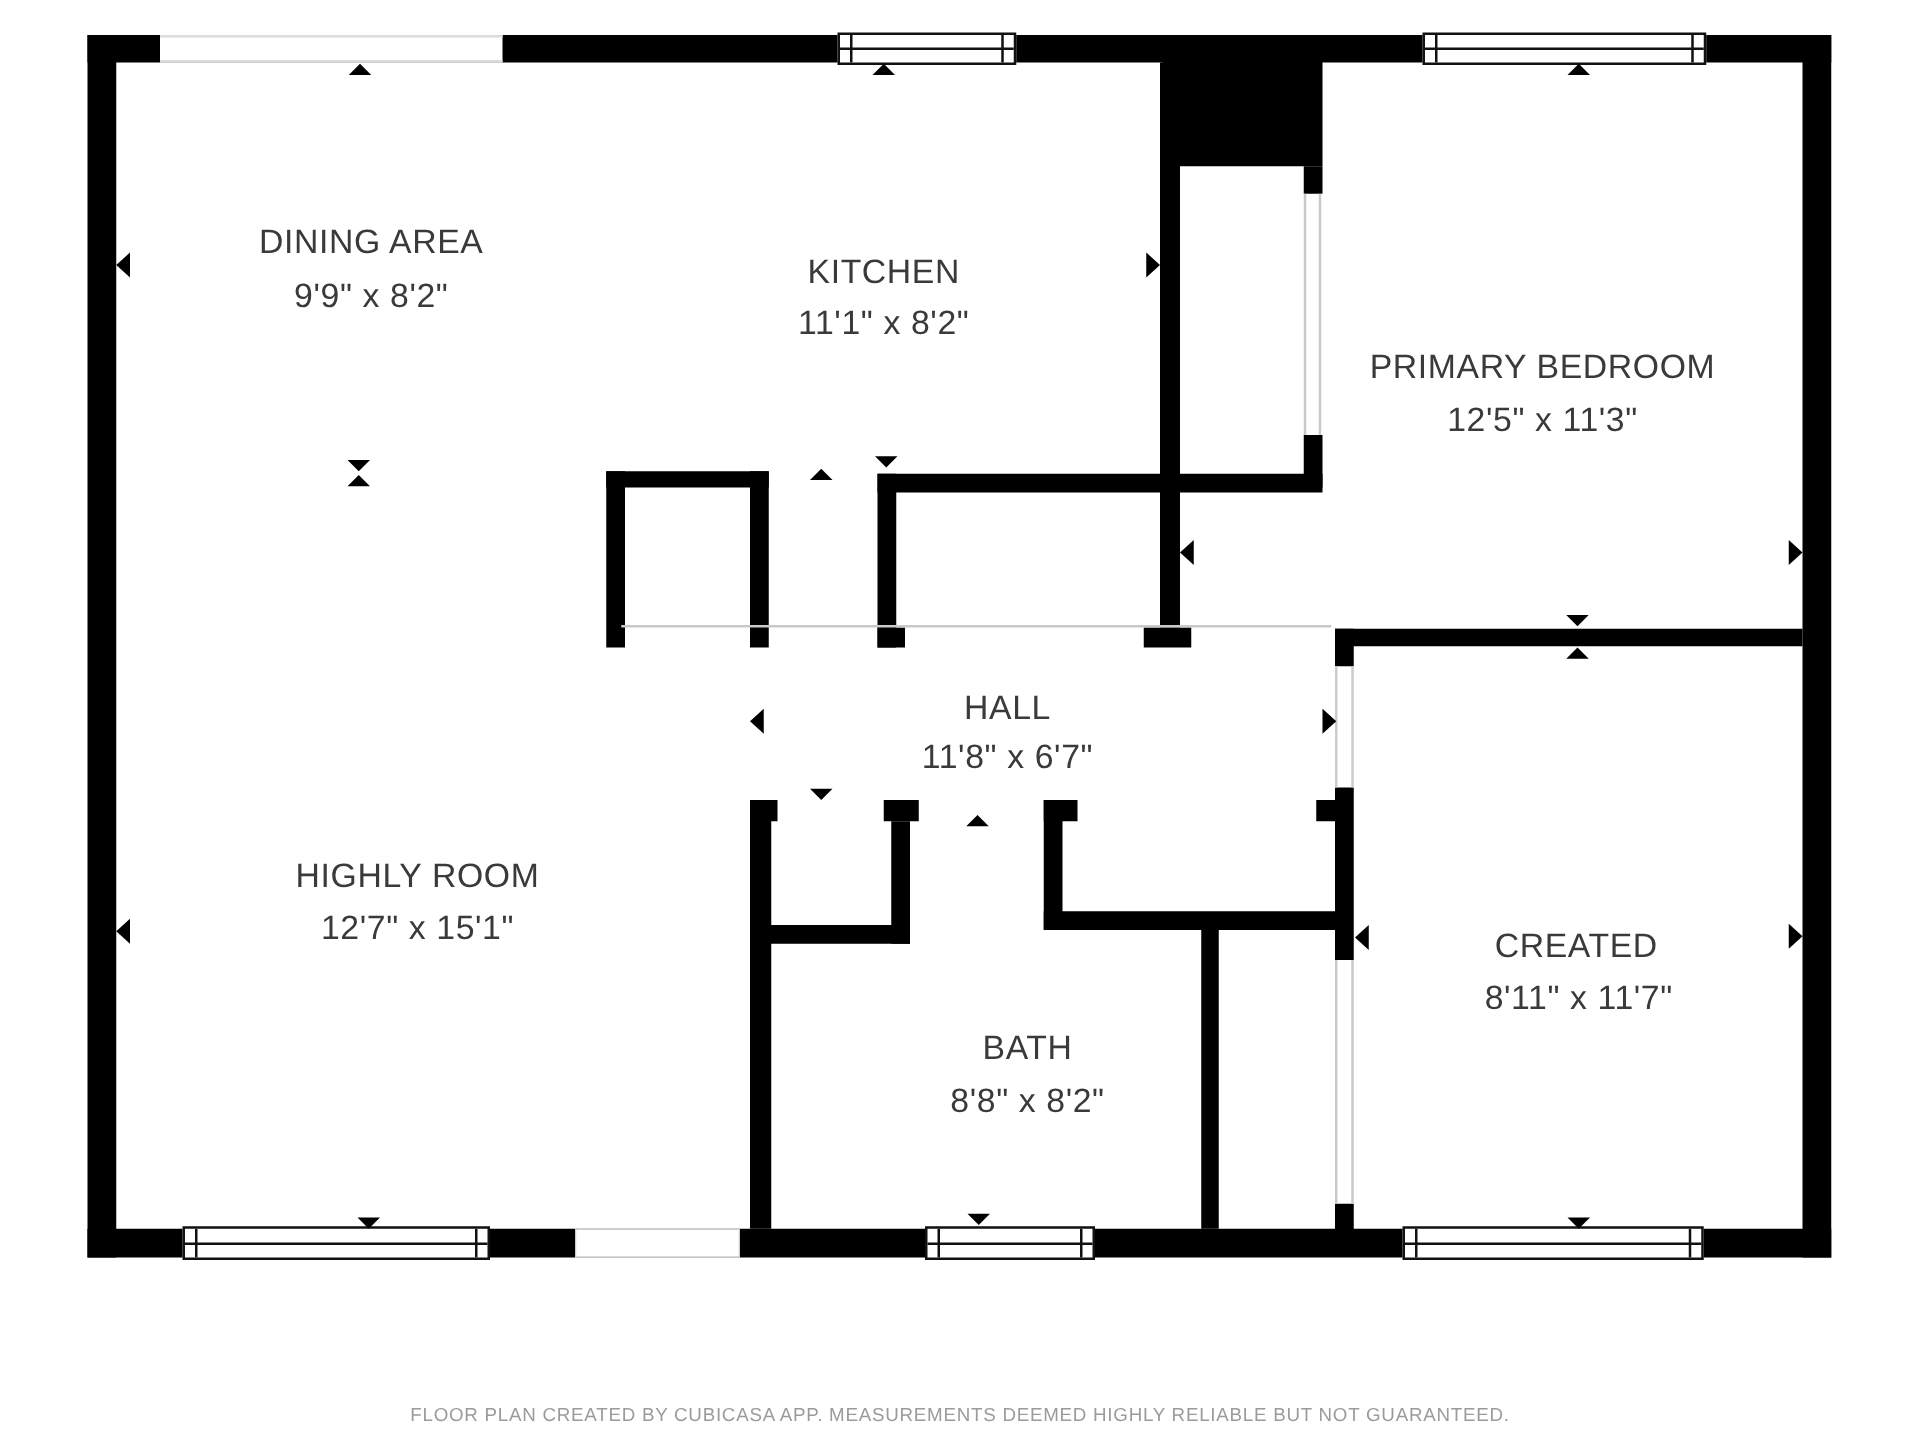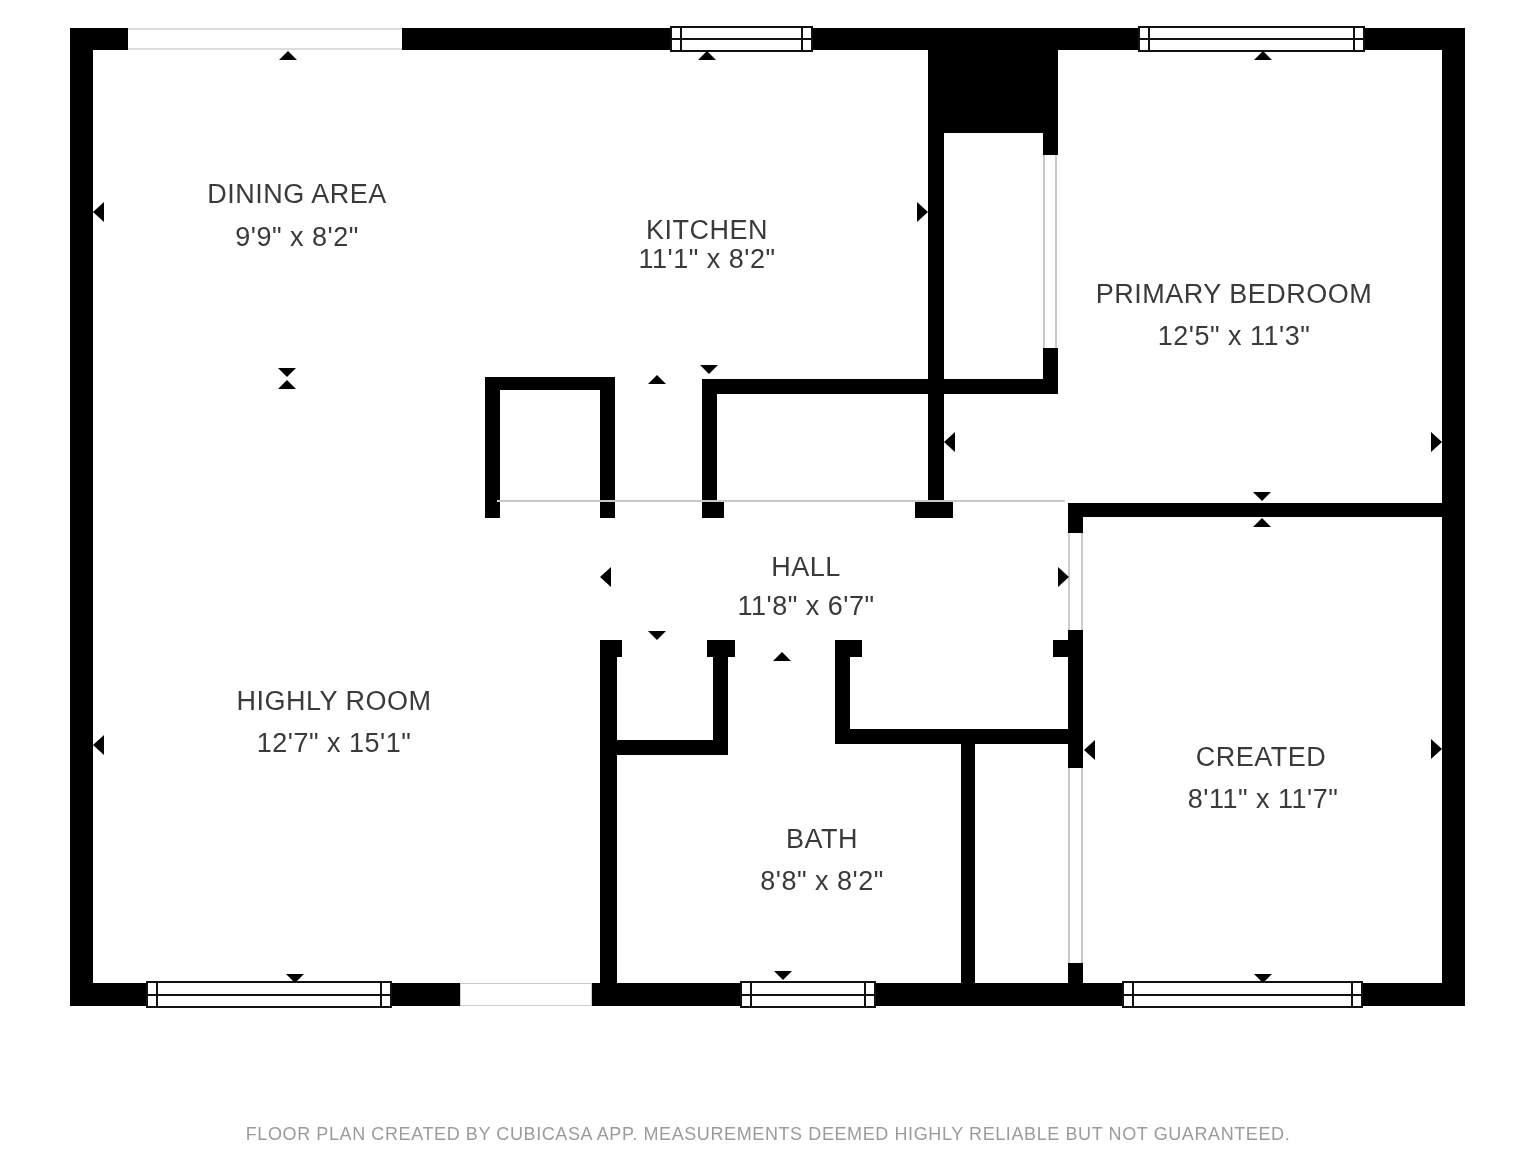--- a/index.html
+++ b/index.html
@@ -14,21 +14,21 @@
   .opening-light{position:absolute;background:#ffffff;border-top:2px solid #dcdcdc;border-bottom:2px solid #dcdcdc;box-sizing:border-box;}
   .opening-door{position:absolute;background:#ffffff;border:1px solid #cccccc;box-sizing:border-box;}
   .tri{position:absolute;width:0;height:0;}
   .tu{border-left:9px solid transparent;border-right:9px solid transparent;border-bottom:9px solid #000;}
   .td{border-left:9px solid transparent;border-right:9px solid transparent;border-top:9px solid #000;}
   .tl{border-top:10px solid transparent;border-bottom:10px solid transparent;border-right:11px solid #000;}
   .tr{border-top:10px solid transparent;border-bottom:10px solid transparent;border-left:11px solid #000;}
   .rlabel,.rdims{position:absolute;transform:translate(-50%,-50%);color:#3a3a3a;font-size:27px;
         letter-spacing:0.5px;white-space:nowrap;}
   #footer{position:absolute;left:0;right:0;top:1124px;text-align:center;color:#9b9b9b;
-        font-size:18px;letter-spacing:0.6px;}
+        font-size:15px;letter-spacing:0.6px;}
 </style>
 </head>
 <body>
 
 <div id="page">
 
   <div class="wall" style="left:70px;top:28px;width:23px;height:978px;"></div>
   <div class="wall" style="left:70px;top:28px;width:1395px;height:22px;"></div>
   <div class="wall" style="left:1442px;top:28px;width:23px;height:978px;"></div>
   <div class="wall" style="left:70px;top:983px;width:1395px;height:23px;"></div>
@@ -123,21 +123,21 @@
   <div class="tri tl" style="left:1084px;top:740px;"></div>
 
   <div class="tri tr" style="left:917px;top:202px;"></div>
   <div class="tri tr" style="left:1431px;top:432px;"></div>
   <div class="tri tr" style="left:1431px;top:739px;"></div>
   <div class="tri tr" style="left:1058px;top:567px;"></div>
 
   <div class="rlabel" style="left:297px;top:194px;">DINING AREA</div>
   <div class="rdims" style="left:297px;top:237px;">9'9" x 8'2"</div>
 
-  <div class="rlabel" style="left:707px;top:230px;">KITCHEN</div>
+  <div class="rlabel" style="left:707px;top:218px;">KITCHEN</div>
   <div class="rdims" style="left:707px;top:259px;">11'1" x 8'2"</div>
 
   <div class="rlabel" style="left:1234px;top:294px;">PRIMARY BEDROOM</div>
   <div class="rdims" style="left:1234px;top:336px;">12'5" x 11'3"</div>
 
   <div class="rlabel" style="left:806px;top:567px;">HALL</div>
   <div class="rdims" style="left:806px;top:606px;">11'8" x 6'7"</div>
 
   <div class="rlabel" style="left:334px;top:701px;">HIGHLY ROOM</div>
   <div class="rdims" style="left:334px;top:743px;">12'7" x 15'1"</div>

